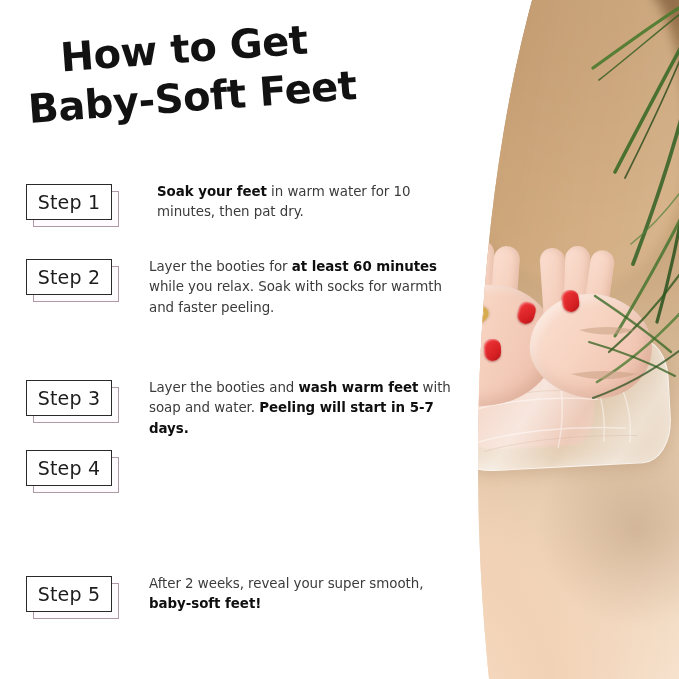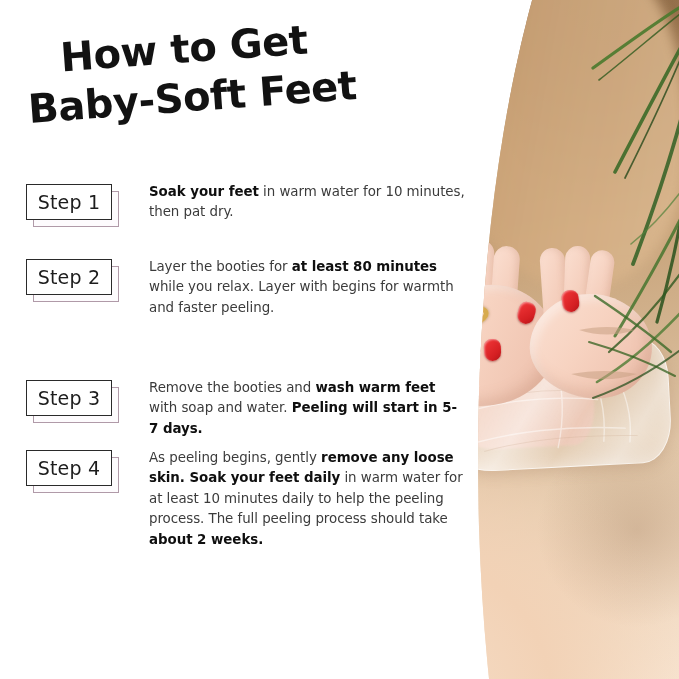--- a/index.html
+++ b/index.html
@@ -311,21 +311,21 @@
     width: 318px;
     font-family: "DejaVu Sans", sans-serif;
     font-size: 13.4px;
     line-height: 1.52;
     color: #3b3b3b;
     letter-spacing: -0.05px;
   }
   .step-text b { color: #0f0f0f; font-weight: 700; }
 
   
-  #step-1 { top: 182px; }
+  #step-1 { top: 182px; gap: 8px; }
   #step-2 { top: 257px; }
   #step-3 { top: 354px; margin-top: 24px; }
   #step-4 { top: 448px; }
   #step-5 { top: 574px; }
 </style>
 </head>
 <body>
 
 <div id="infographic">
 
@@ -422,34 +422,40 @@
         <div class="frontbox">Step 1</div>
       </div>
       <p class="step-text"><b>Soak your feet</b><span> in warm water for 10 minutes, then pat dry.</span></p>
     </div>
 
     <div class="step-row" id="step-2">
       <div class="badge">
         <div class="shadowbox"></div>
         <div class="frontbox">Step 2</div>
       </div>
-      <p class="step-text"><span>Layer the booties for </span><b>at least 80 minutes</b><span> while you relax. Layer with begins for warmth and faster peeling.</span></p>
+      <p class="step-text"><span>Layer the booties for </span><b>at least 60 minutes</b><span> while you relax. Soak with socks for warmth and faster peeling.</span></p>
     </div>
 
     <div class="step-row" id="step-3">
       <div class="badge">
         <div class="shadowbox"></div>
         <div class="frontbox">Step 3</div>
       </div>
-      <p class="step-text"><span>Remove the booties and </span><b>wash warm feet</b><span> with soap and water. </span><b>Peeling will start in 5-7 days.</b></p>
+      <p class="step-text"><span>Layer the booties and </span><b>wash warm feet</b><span> with soap and water. </span><b>Peeling will start in 5-7 days.</b></p>
     </div>
 
     <div class="step-row" id="step-4">
       <div class="badge">
         <div class="shadowbox"></div>
         <div class="frontbox">Step 4</div>
       </div>
-      <p class="step-text"><span>As peeling begins, gently </span><b>remove any loose skin. Soak your feet daily</b><span> in warm water for at least 10 minutes daily to help the peeling process. The full peeling process should take </span><b>about 2 weeks.</b></p>
     </div>
 
+    <div class="step-row" id="step-5">
+      <div class="badge">
+        <div class="shadowbox"></div>
+        <div class="frontbox">Step 5</div>
+      </div>
+      <p class="step-text"><span>After 2 weeks, reveal your super smooth, </span><b>baby-soft feet!</b></p>
+    </div>
 
   </div>
 </div>
 
 </body></html>

